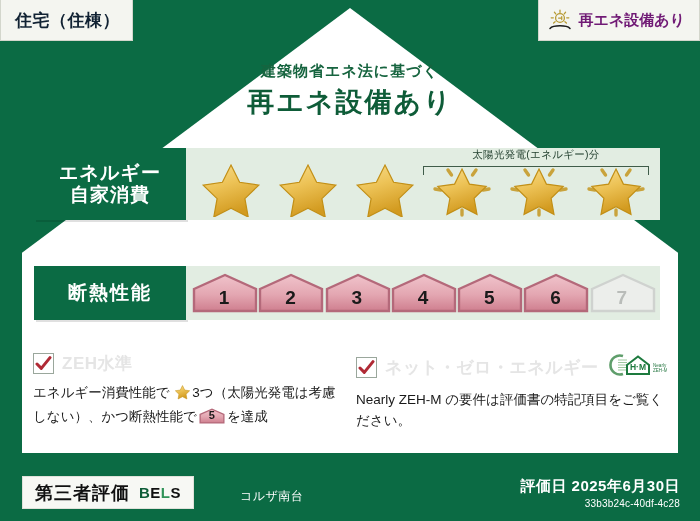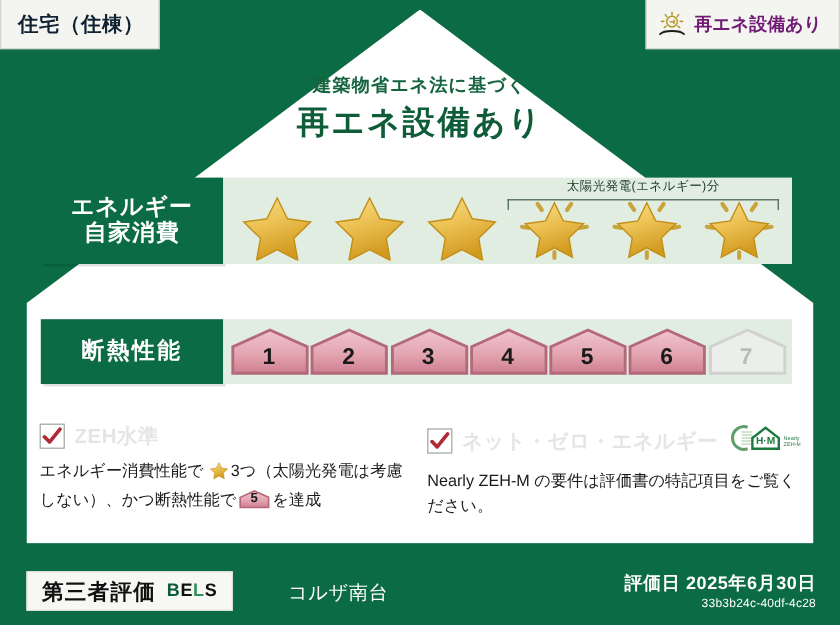--- a/index.html
+++ b/index.html
@@ -245,21 +245,21 @@
     font-size: 15px; font-weight: bold;
     margin-left: 9px; letter-spacing: 0.5px;
   }
   #bels-box .bels .b1 { color: #0e5c38; }
   #bels-box .bels .b2 { color: #111; }
   #bels-box .bels .b3 { color: #2f9257; }
   #bels-box .bels .b4 { color: #111; }
   #proj-name {
     position: absolute;
     left: 240px; bottom: 16px;
-    font-size: 16px;
+    font-size: 12px;
     color: #ffffff;
     letter-spacing: 0.5px;
   }
   #eval-block {
     position: absolute;
     right: 20px; bottom: 12px;
     text-align: right;
     color: #ffffff;
   }
   #eval-date { font-size: 15px; font-weight: bold; letter-spacing: 0.5px; }

